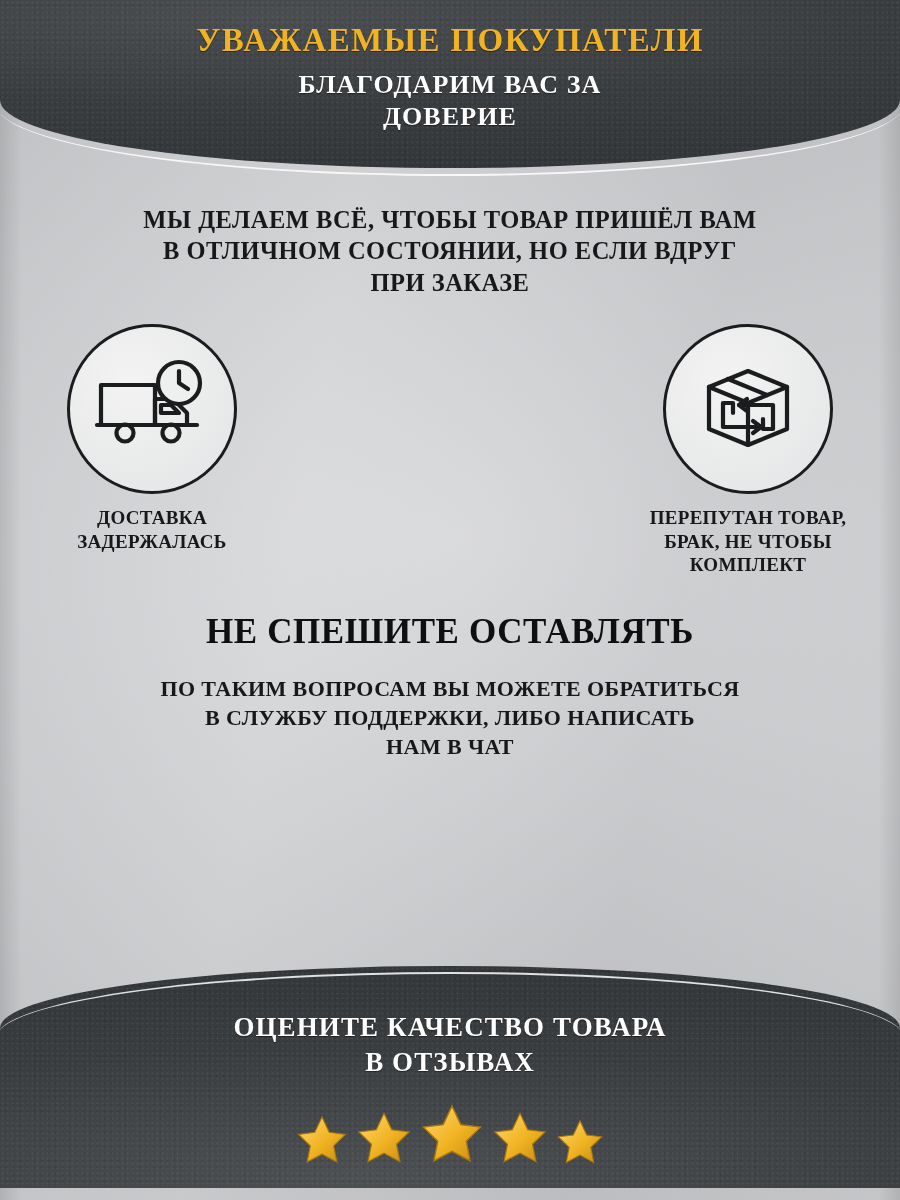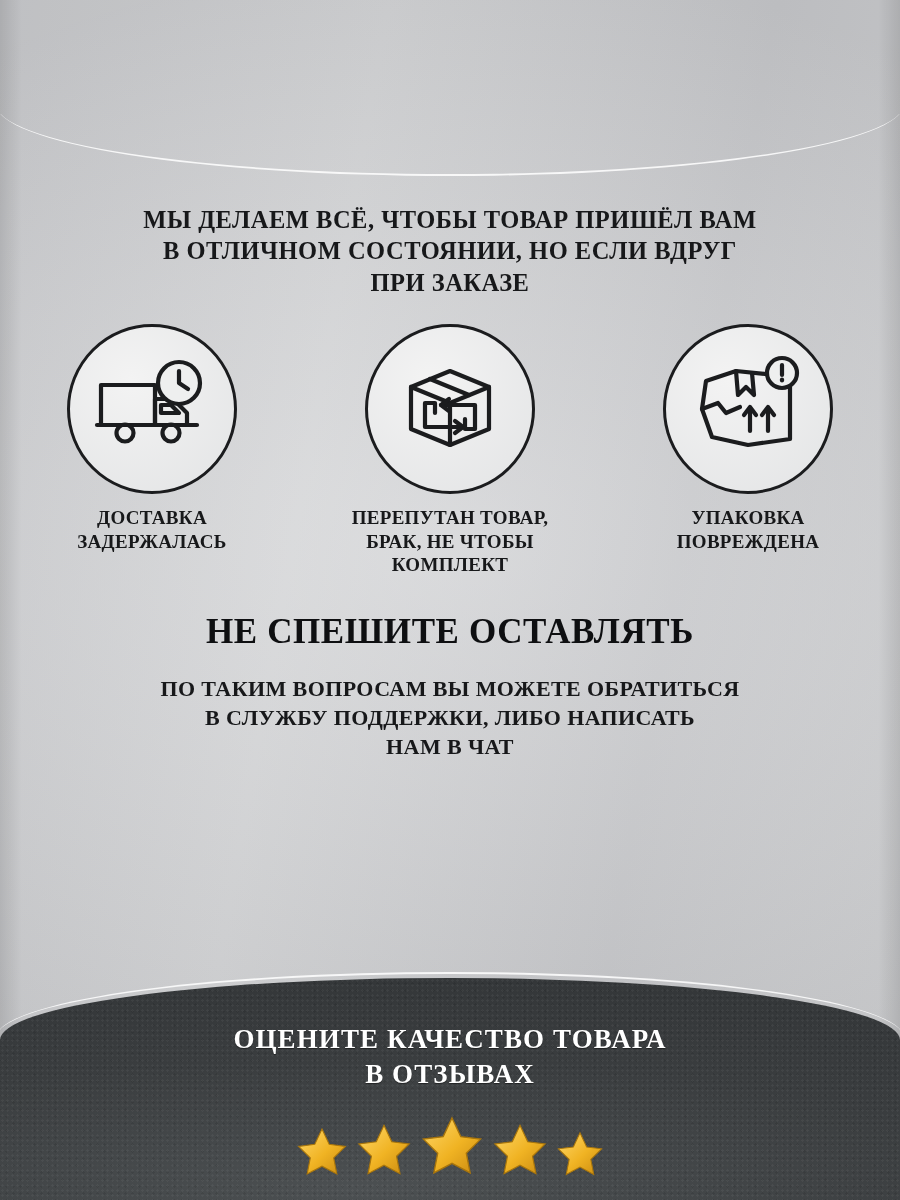--- a/index.html
+++ b/index.html
@@ -86,21 +86,21 @@
     height: 176px;
     border-bottom: 2px solid rgba(255,255,255,0.85);
     border-radius: 0 0 50% 50% / 0 0 72px 72px;
     z-index: 4;
     pointer-events: none;
   }
 
   
   .footer {
     position: absolute;
-    left: 0; right: 0; bottom: 0;
+    left: 0; right: 0; bottom: 12px;
     height: 222px;
     background:
       radial-gradient(160% 130% at 40% 95%, #4c5052 0%, #3a3d3f 45%, #2e3133 100%);
     border-radius: 50% 50% 0 0 / 62px 62px 0 0;
     z-index: 3;
     overflow: hidden;
   }
   .footer-inner {
     position: relative;
     z-index: 2;
@@ -202,20 +202,30 @@
     color: #17181a;
     letter-spacing: 0.4px;
     line-height: 1.3;
   }
 </style>
 </head>
 <body>
 
 <div class="page">
 
+  <div class="header">
+    <div class="header-grain"></div>
+    <div class="header-inner">
+      <div class="title-gold">УВАЖАЕМЫЕ ПОКУПАТЕЛИ</div>
+      <div class="title-white">
+        <div>БЛАГОДАРИМ ВАС ЗА</div>
+        <div>ДОВЕРИЕ</div>
+      </div>
+    </div>
+  </div>
   <div class="header-arc"></div>
 
   <div class="content">
 
     <div class="lead">
       <div>МЫ ДЕЛАЕМ ВСЁ, ЧТОБЫ ТОВАР ПРИШЁЛ ВАМ</div>
       <div>В ОТЛИЧНОМ СОСТОЯНИИ, НО ЕСЛИ ВДРУГ</div>
       <div>ПРИ ЗАКАЗЕ</div>
     </div>
 
@@ -266,47 +276,20 @@
             </svg>
           </span>
         </div>
         <div class="icon-caption">
           <div>ПЕРЕПУТАН ТОВАР,</div>
           <div>БРАК, НЕ ЧТОБЫ</div>
           <div>КОМПЛЕКТ</div>
         </div>
       </div>
 
-      <div class="icon-col">
-        <div class="circle">
-          <span>
-            <svg width="112" height="104" viewBox="0 0 112 104" fill="none" stroke="#1b1c1e" stroke-width="4.2" stroke-linecap="round" stroke-linejoin="round">
-
-              <path d="M14 26 L44 16 L84 20 L98 30 L98 84 L56 90 L20 82 L10 54 Z"></path>
-
-              <path d="M44 16 L46 40 L54 32 L62 40 L60 18"></path>
-
-              <path d="M10 54 L26 48 L34 58 L48 52"></path>
-
-              <path d="M58 76 L58 54"></path>
-              <path d="M52 60 L58 52 L64 60"></path>
-              <path d="M76 76 L76 54"></path>
-              <path d="M70 60 L76 52 L82 60"></path>
-
-              <circle cx="90" cy="18" r="15" fill="#eeefef"></circle>
-              <path d="M90 10 L90 20"></path>
-              <path d="M90 24.5 L90 25.5"></path>
-            </svg>
-          </span>
-        </div>
-        <div class="icon-caption">
-          <div>УПАКОВКА</div>
-          <div>ПОВРЕЖДЕНА</div>
-        </div>
-      </div>
 
     </div>
 
     <div class="big-head">
       <div>НЕ СПЕШИТЕ ОСТАВЛЯТЬ</div>
     </div>
 
     <div class="sub-text">
       <div>ПО ТАКИМ ВОПРОСАМ ВЫ МОЖЕТЕ ОБРАТИТЬСЯ</div>
       <div>В СЛУЖБУ ПОДДЕРЖКИ, ЛИБО НАПИСАТЬ</div>

